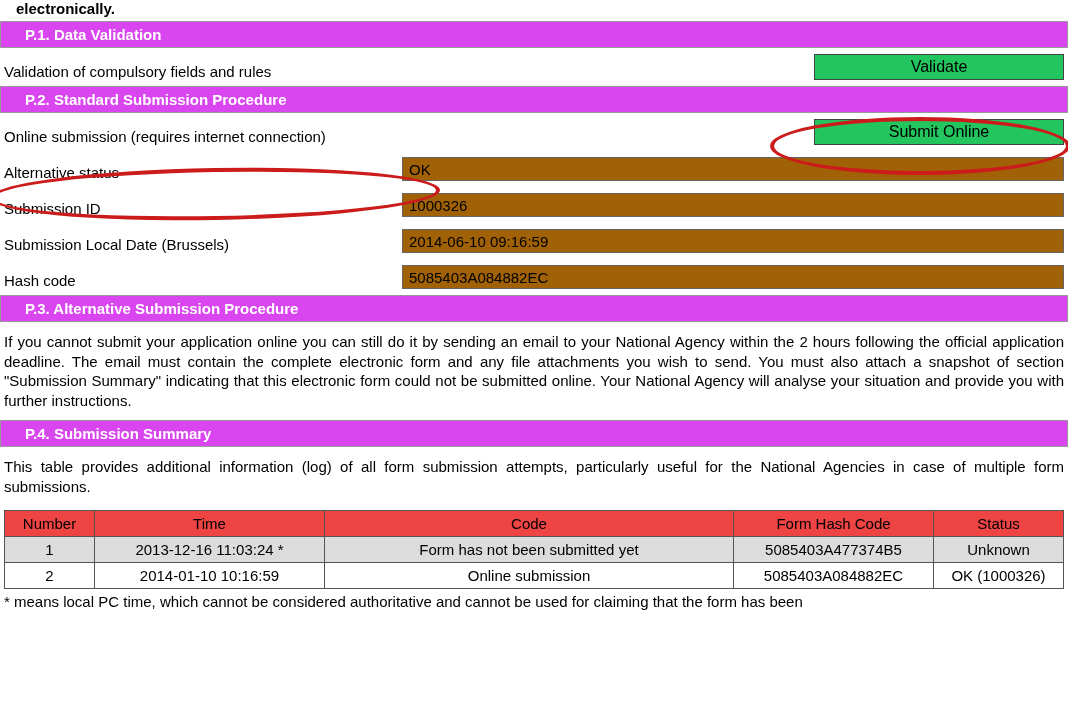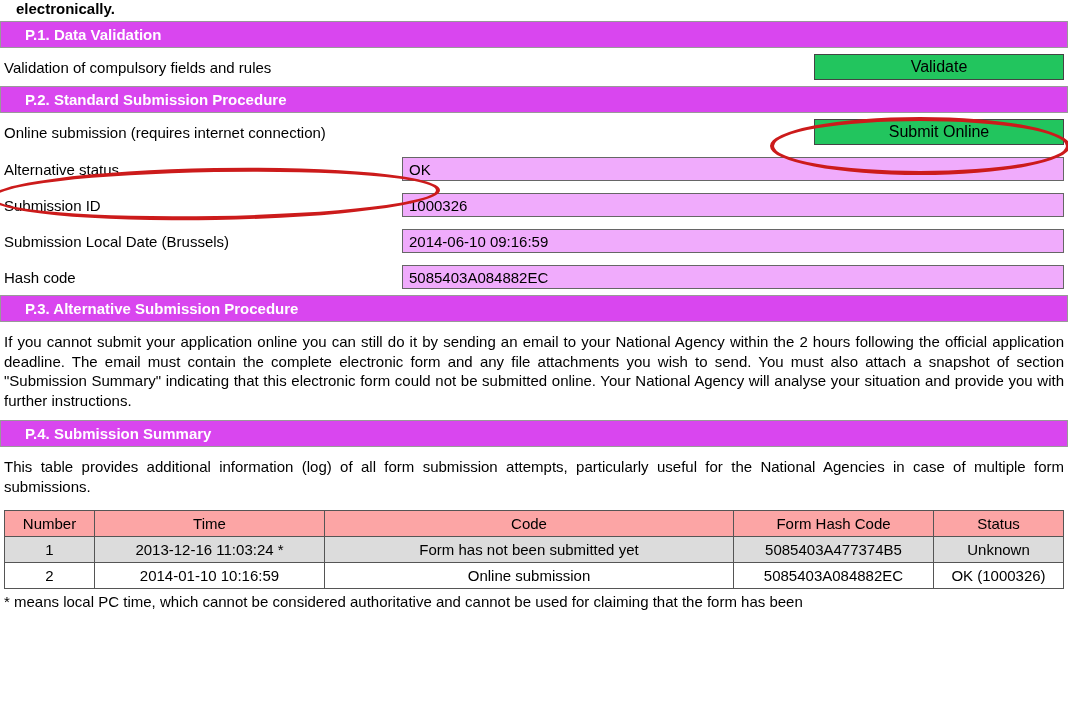--- a/index.html
+++ b/index.html
@@ -16,21 +16,21 @@
   }
   .section-header {
     background: #d946ef;
     color: #fff;
     font-weight: 700;
     padding: 4px 24px;
     border: 1px solid #999;
   }
   .row {
     display: flex;
-    align-items: center;
+    align-items: flex-end;
     padding: 6px 4px;
     gap: 8px;
   }
   .row-label {
     flex: 0 0 400px;
   }
   .row-label-sub {
     flex: 0 0 390px;
   }
   .btn {
@@ -40,21 +40,21 @@
     text-align: center;
     font-size: 16px;
     width: 250px;
     cursor: pointer;
   }
   .btn-wrap {
     margin-left: auto;
   }
   .field-value {
     flex: 1;
-    background: #f0abfc;
+    background: #a16207;
     border: 1px solid #666;
     padding: 2px 6px;
     font-size: 15px;
     height: 24px;
     line-height: 20px;
   }
   .para {
     padding: 10px 4px;
     text-align: justify;
     line-height: 1.3;
@@ -65,21 +65,21 @@
     border-collapse: collapse;
   }
   table.summary th, table.summary td {
     border: 1px solid #555;
     padding: 4px 6px;
     text-align: center;
     font-size: 15px;
     font-weight: 400;
   }
   table.summary th {
-    background: #fca5a5;
+    background: #ef4444;
   }
   table.summary tr.odd td { background: #dcdcdc; }
   table.summary tr.even td { background: #fff; }
   .col-num { width: 90px; }
   .col-time { width: 230px; }
   .col-event { width: auto; }
   .col-hash { width: 200px; }
   .col-status { width: 130px; }
   .footnote {
     padding: 4px 4px 0 4px;

